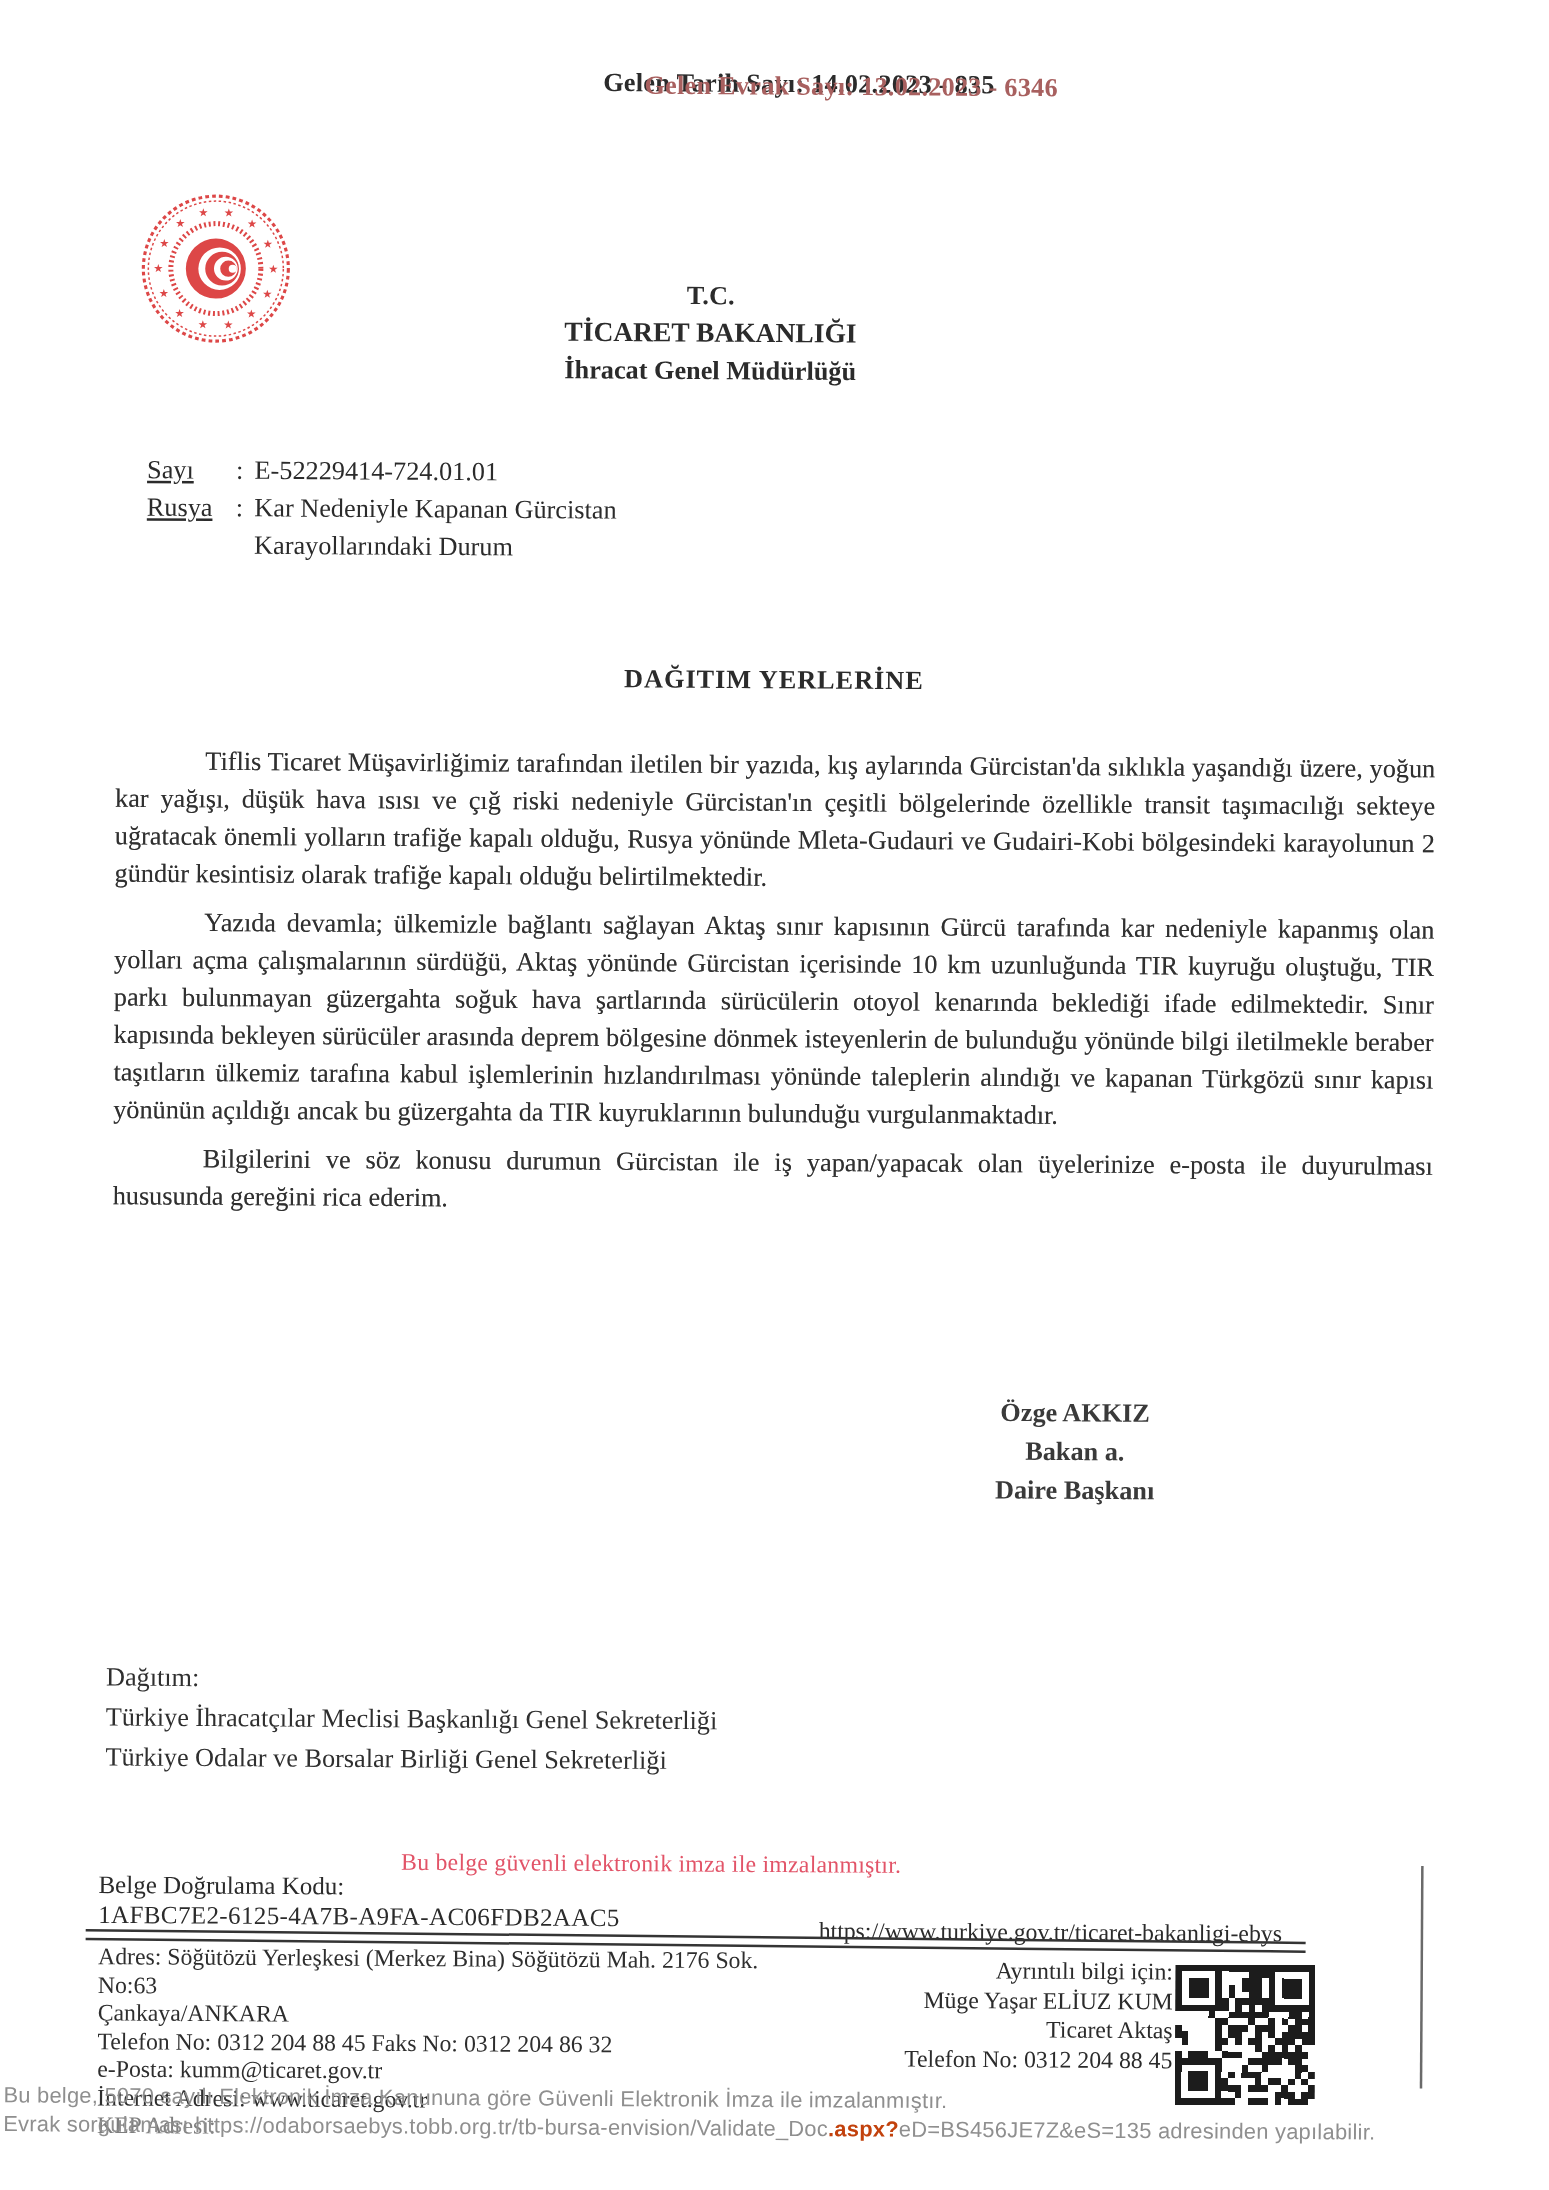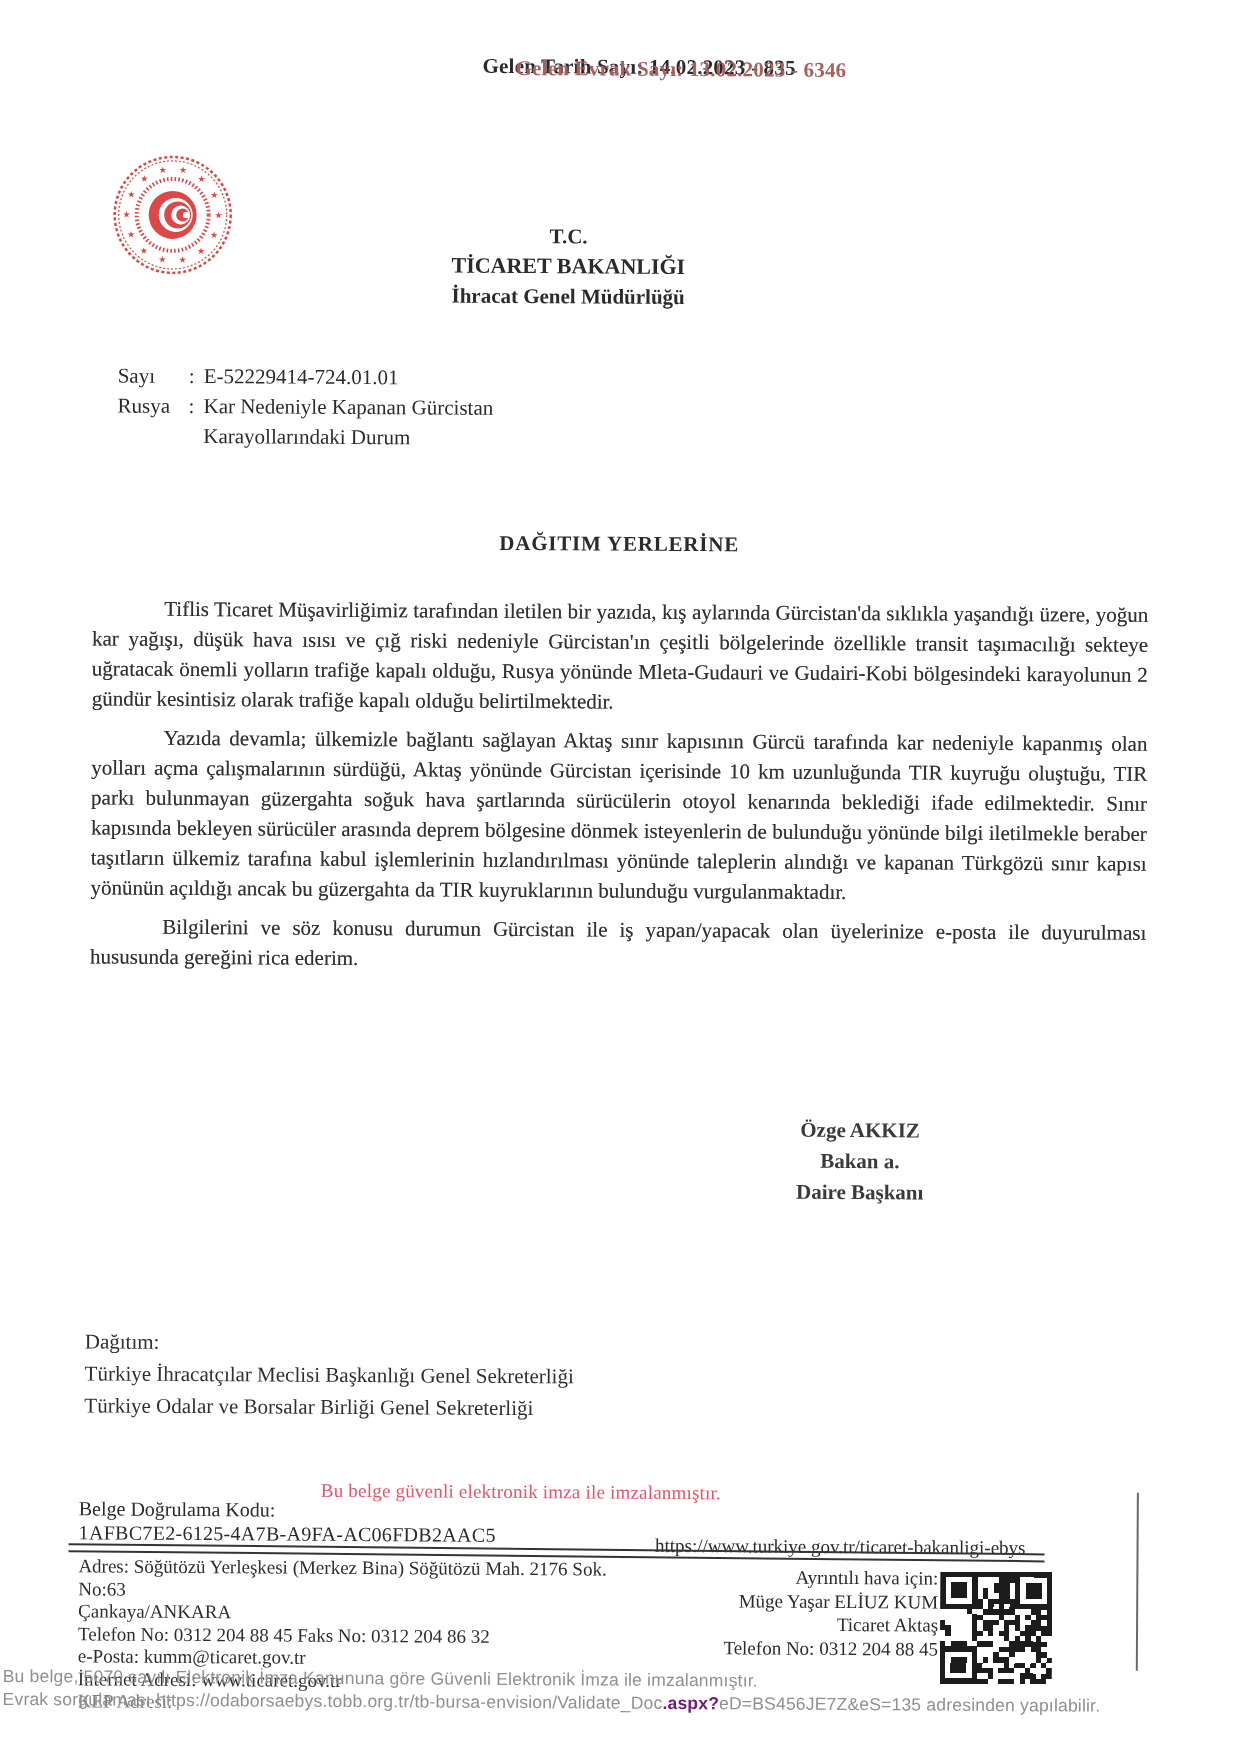--- a/index.html
+++ b/index.html
@@ -16,21 +16,21 @@
   
   .seal{left:112px;top:156px;width:124px;height:124px;}
   
   .letterhead{left:320px;top:222px;width:500px;text-align:center;font-weight:bold;line-height:30px;}
   .letterhead .l1{font-size:21px;}
   .letterhead .l2{font-size:22px;}
   .letterhead .l3{font-size:21px;}
   
   .meta{left:120px;top:364px;font-size:21px;line-height:30px;}
   .meta .row{display:flex;}
-  .meta .lbl{width:62px;font-weight:bold;font-weight:normal;}
+  .meta .lbl{width:62px;font-weight:bold;font-weight:normal;text-decoration:underline;}
   .meta .colon{width:24px;text-align:center;}
   .meta .val{white-space:nowrap;}
   .meta .cont{padding-left:86px;}
   
   .doc-heading{left:95px;top:532px;width:1055px;text-align:center;font-weight:bold;
     font-size:21px;letter-spacing:.8px;}
   
   .body-text{left:96px;top:597px;width:1056px;}
   .body-text p{margin:0 0 9px 0;font-size:21px;line-height:30px;text-align:justify;
     text-indent:72px;color:#303030;text-shadow:0 0 .5px rgba(40,40,40,.55);}
@@ -47,21 +47,21 @@
   .ebys-url{right:204px;top:1535px;font-size:19px;}
   .rule{left:78px;top:1549px;width:976px;height:5px;border-top:2px solid #343434;
     border-bottom:2px solid #343434;transform:rotate(0.25deg);}
   .footer-left{left:88px;top:1559px;width:580px;font-size:19px;line-height:22.5px;color:#2e2e2e;}
   .footer-left .kep{color:#7e7e7e;}
   .footer-right{right:291px;top:1565px;text-align:right;font-size:19px;line-height:23.5px;}
   .qr{left:950px;top:1566px;width:112px;height:120px;}
   .vline{left:1146px;top:1490px;width:2px;height:178px;background:#6a6a6a;}
   .gray-stamp{left:13px;top:1669px;font-size:17.5px;line-height:22.5px;color:#8f8f8f;
     font-family:"Liberation Sans","DejaVu Sans",sans-serif;letter-spacing:.2px;white-space:nowrap;}
-  .gray-stamp .frag{color:#701a75;font-weight:bold;}
+  .gray-stamp .frag{color:#c2410c;font-weight:bold;}
 </style>
 </head>
 <body>
 
 <div id="sheet">
 
   <div class="abs stamp stamp-black">Gelen Tarih Sayı: 14.02.2023 - 835</div>
   <div class="abs stamp stamp-red">Gelen Evrak Sayı: 13.02.2023 - 6346</div>
 
   <svg class="abs seal" id="seal-svg" viewBox="0 0 124 124">
@@ -142,21 +142,21 @@
   <div class="abs footer-left">
     <div>Adres: Söğütözü Yerleşkesi (Merkez Bina) Söğütözü Mah. 2176 Sok. No:63</div>
     <div>Çankaya/ANKARA</div>
     <div>Telefon No: 0312 204 88 45 Faks No: 0312 204 86 32</div>
     <div>e-Posta: kumm@ticaret.gov.tr</div>
     <div>İnternet Adresi: www.ticaret.gov.tr</div>
     <div class="kep">KEP Adresi:</div>
   </div>
 
   <div class="abs footer-right">
-    <div>Ayrıntılı hava için:</div>
+    <div>Ayrıntılı bilgi için:</div>
     <div>Müge Yaşar ELİUZ KUM</div>
     <div>Ticaret Aktaş</div>
     <div>Telefon No: 0312 204 88 45</div>
   </div>
 
   <svg class="abs qr" id="qr-svg" viewBox="0 0 21 21" shape-rendering="crispEdges">
       <rect x="0" y="0" width="1" height="1" fill="#1c1c1c"></rect>
       <rect x="1" y="0" width="1" height="1" fill="#1c1c1c"></rect>
       <rect x="2" y="0" width="1" height="1" fill="#1c1c1c"></rect>
       <rect x="3" y="0" width="1" height="1" fill="#1c1c1c"></rect>

